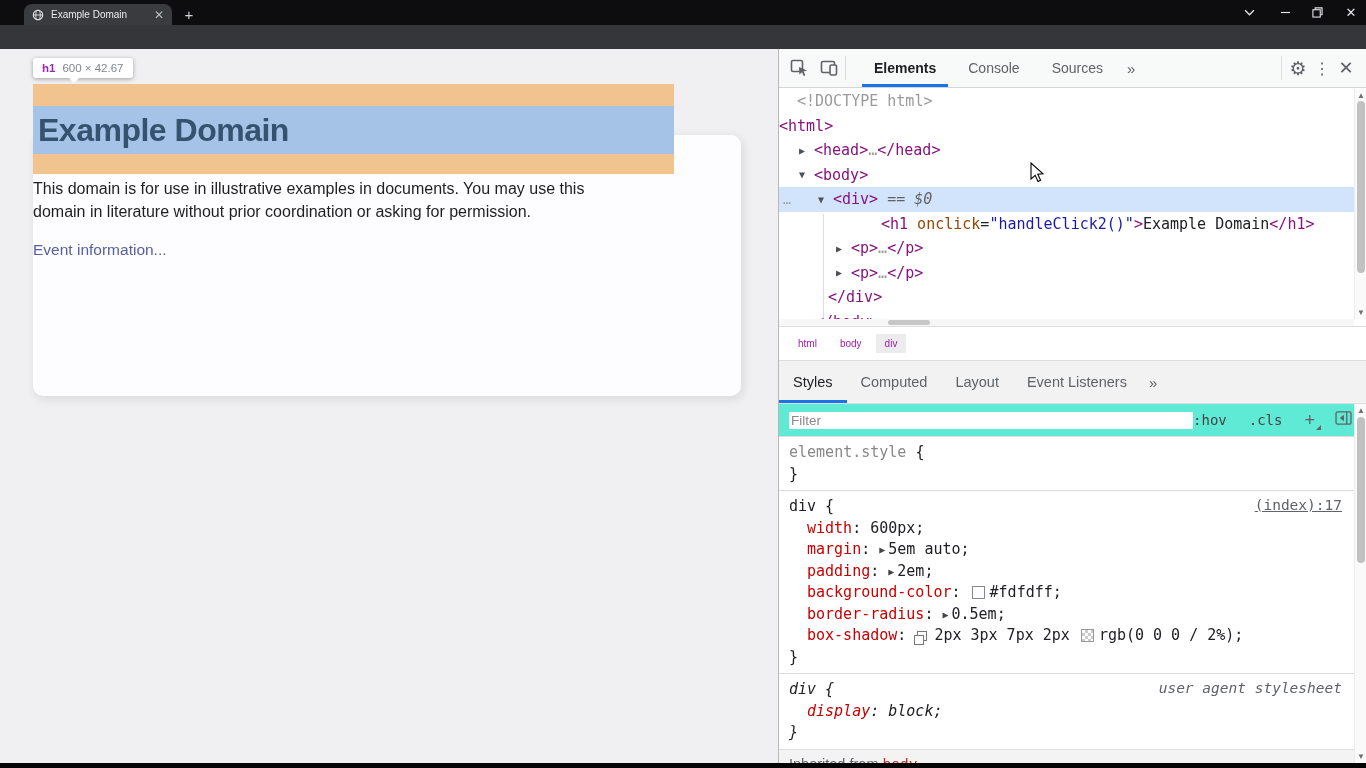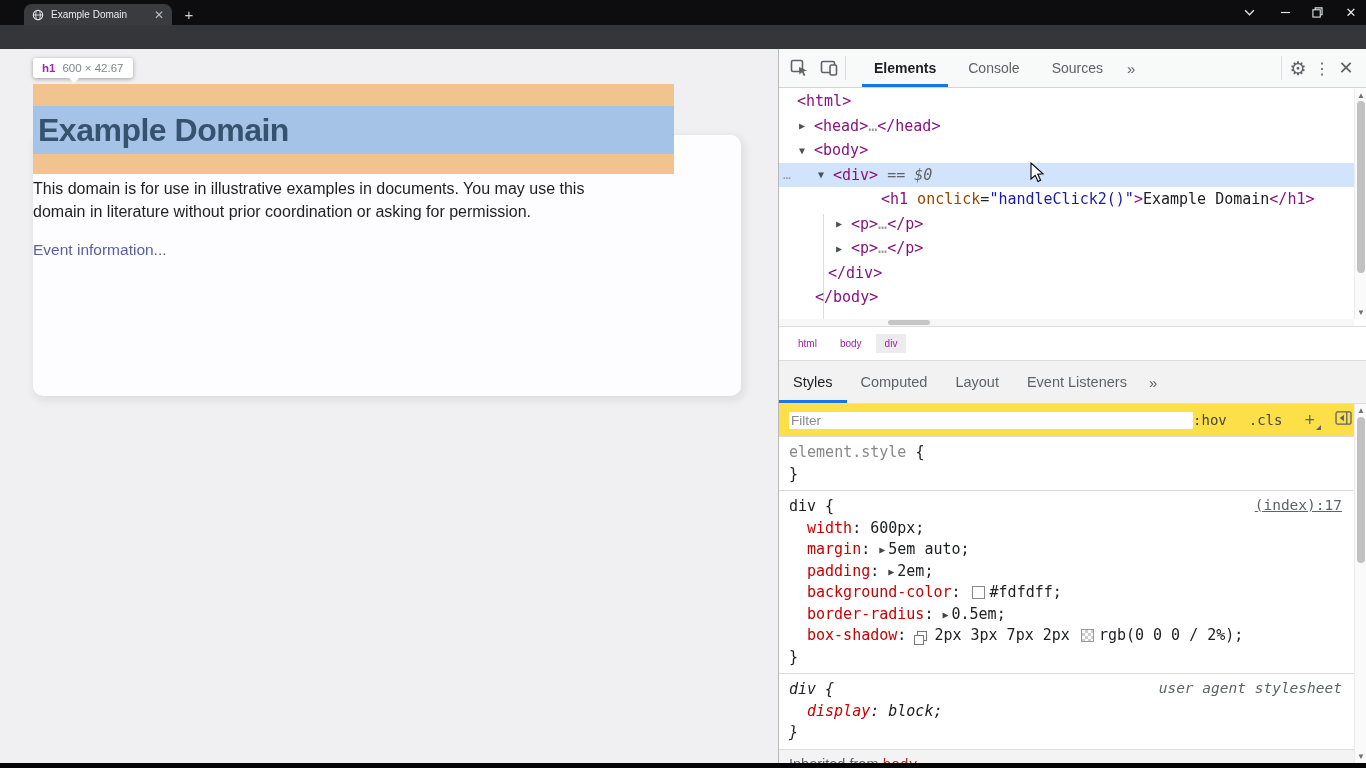--- a/index.html
+++ b/index.html
@@ -70,21 +70,21 @@
   .crumb{font-size:10px;color:#a21caf;padding:4px 9px;margin-right:5px;}
   .crumb.sel-crumb{background:#ececee;}
 
   
   #side-tabs{position:absolute;left:0;top:311px;width:100%;height:44px;background:#f2f2f2;border-top:1px solid #ddd;border-bottom:1px solid #ddd;box-sizing:border-box;display:flex;align-items:center;}
   .side-tab{font-size:14.5px;color:#5f6368;padding:0 14px;height:100%;display:flex;align-items:center;position:relative;}
   .side-tab.active{color:#202124;}
   .side-tab.active:after{content:'';position:absolute;left:0;right:0;bottom:0;height:3px;background:#1a73e8;}
 
   
-  #filter-row{position:absolute;left:0;top:355px;width:100%;height:33px;background:#fde047;border-bottom:1px solid #ddd;box-sizing:border-box;display:flex;align-items:center;}
+  #filter-row{position:absolute;left:0;top:355px;width:100%;height:33px;background:#5eead4;border-bottom:1px solid #ddd;box-sizing:border-box;display:flex;align-items:center;}
   #filter-input{border:none;outline:none;font-size:13.5px;color:#333;margin-left:10px;flex:1;font-family:"Liberation Sans",sans-serif;}
   #filter-input::placeholder{color:#8a8a8a;}
   .pseudo-btn{font-family:"DejaVu Sans Mono",monospace;font-size:14px;color:#444;margin-right:22px;}
   #plus-btn{position:relative;font-size:18px;color:#5f6368;margin-right:20px;line-height:14px;}
   #plus-btn:after{content:'';position:absolute;right:-6px;bottom:-3px;border-left:5px solid transparent;border-bottom:5px solid #5f6368;}
 
   
   #styles-pane{position:absolute;left:0;top:388px;width:575px;height:326px;background:#fff;overflow:hidden;}
   .css-rule{border-bottom:1px solid #ddd;padding:5px 10px;font-family:"DejaVu Sans Mono",monospace;font-size:15px;color:#202124;position:relative;}
   .css-rule.ua-rule{font-style:italic;}
@@ -226,21 +226,22 @@
       <div class="chev">»</div>
       <div style="flex:1"></div>
       <div class="vsep"></div>
       <div class="dt-icon uni-btn" style="font-size:19px;">⚙</div>
       <div class="dt-icon uni-btn" style="font-size:16px;">⋮</div>
       <div class="dt-icon uni-btn" style="font-size:18px;margin-right:8px;">✕</div>
     </div>
 
     <div id="dom-tree">
       <div id="dom-guide"></div>
-        <div class="dom-row" style="padding-left: 18px;"><span class="tk tg">&lt;html&gt;</span></div>
+    <div class="dom-row" style="padding-left: 18px;"><span class="tk gy">&lt;!DOCTYPE html&gt;</span></div>
+        <div class="dom-row" style=""><span class="tk tg">&lt;html&gt;</span></div>
         <div class="dom-row" style="padding-left: 20px;"><span class="arr">▶</span><span class="tk tg">&lt;head&gt;</span><span class="tk gy">…</span><span class="tk tg">&lt;/head&gt;</span></div>
         <div class="dom-row" style="padding-left: 20px;"><span class="arr">▼</span><span class="tk tg">&lt;body&gt;</span></div>
         <div class="dom-row sel" style="padding-left: 39px;"><span class="dots">…</span><span class="arr">▼</span><span class="tk tg">&lt;div&gt;</span><span class="tk eq"> == $0</span></div>
         <div class="dom-row" style="padding-left: 102px;"><span class="tk tg">&lt;h1</span><span class="tk an"> onclick</span><span class="tk pu">=</span><span class="tk av">"handleClick2()"</span><span class="tk tg">&gt;</span><span class="tk tx">Example Domain</span><span class="tk tg">&lt;/h1&gt;</span></div>
         <div class="dom-row" style="padding-left: 57px;"><span class="arr">▶</span><span class="tk tg">&lt;p&gt;</span><span class="tk gy">…</span><span class="tk tg">&lt;/p&gt;</span></div>
         <div class="dom-row" style="padding-left: 57px;"><span class="arr">▶</span><span class="tk tg">&lt;p&gt;</span><span class="tk gy">…</span><span class="tk tg">&lt;/p&gt;</span></div>
         <div class="dom-row" style="padding-left: 49px;"><span class="tk tg">&lt;/div&gt;</span></div>
         <div class="dom-row" style="padding-left: 36px;"><span class="tk tg">&lt;/body&gt;</span></div>
       </div>
 

